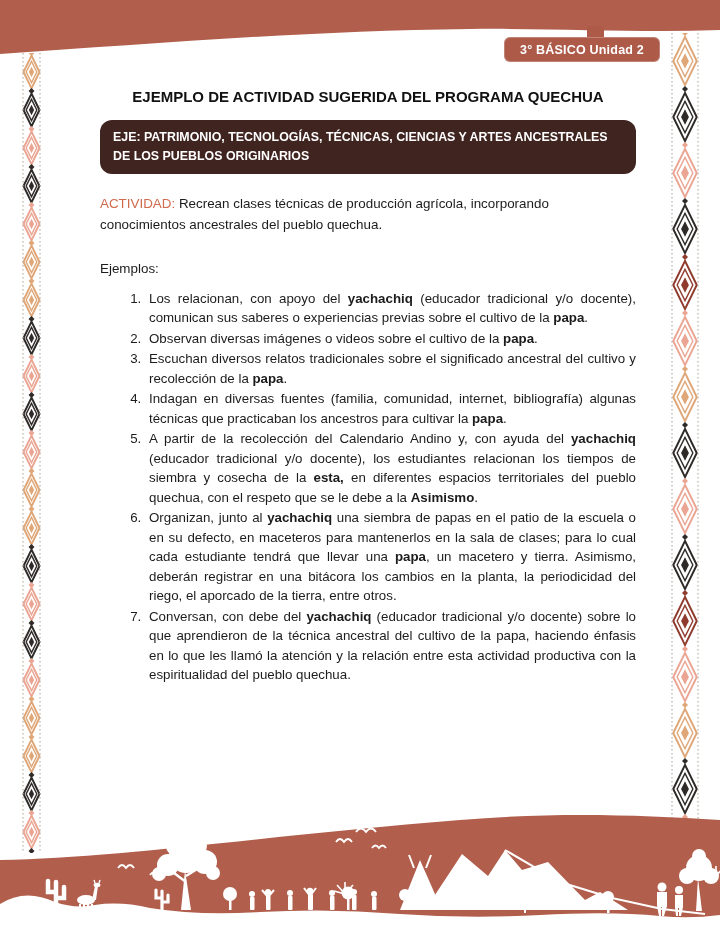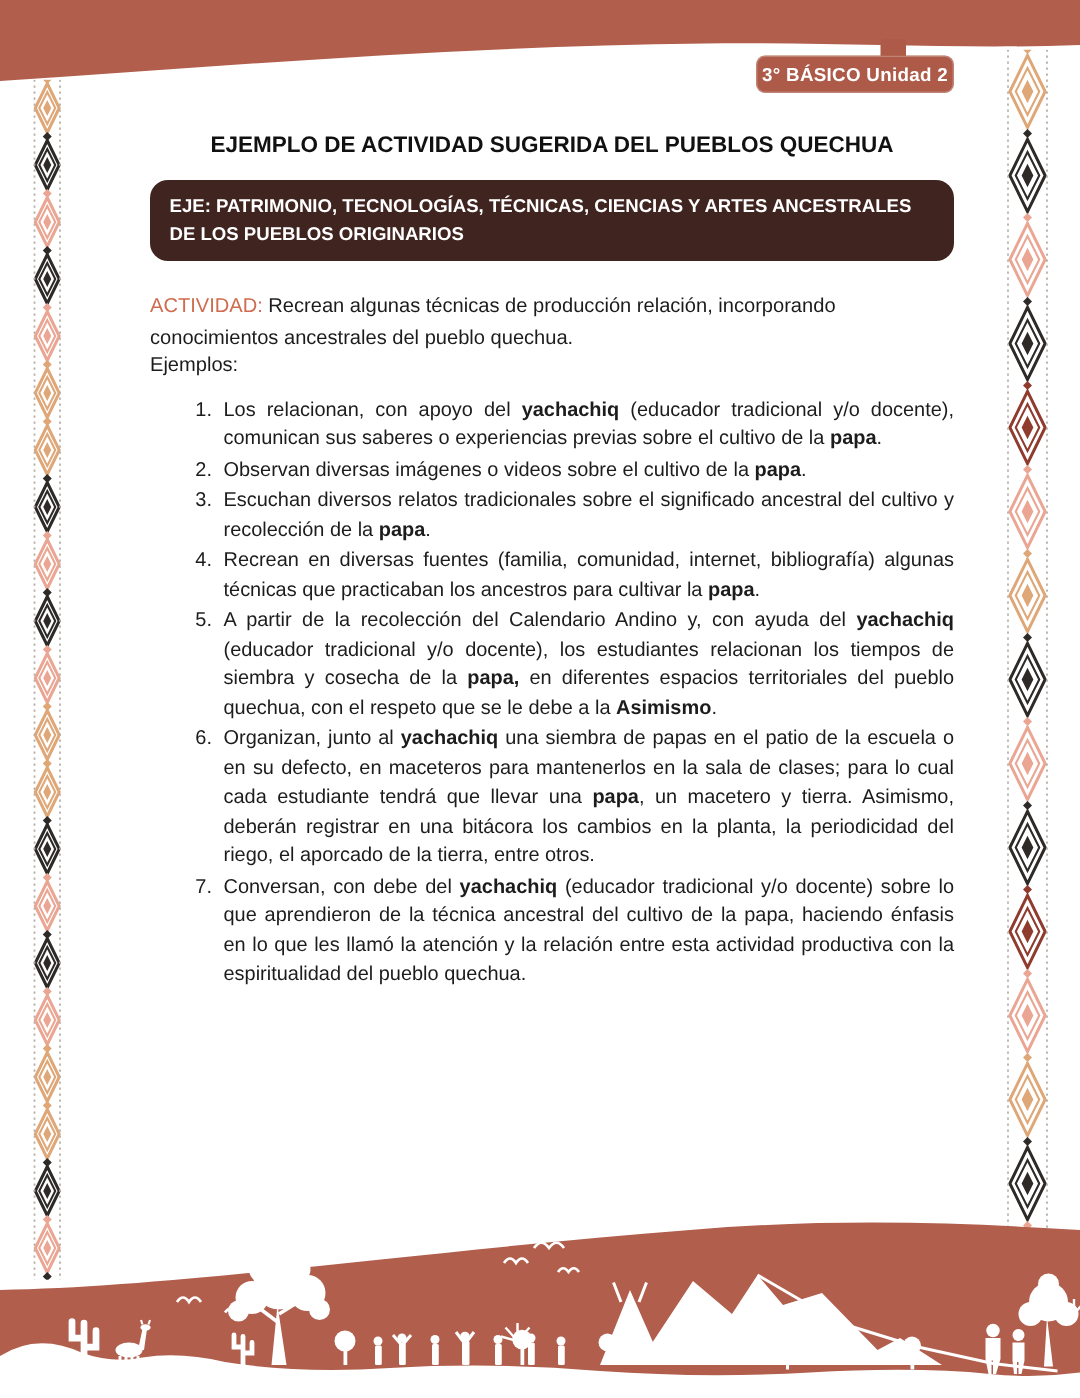--- a/index.html
+++ b/index.html
@@ -15,21 +15,21 @@
     background:#ffffff;overflow:hidden;
     font-family:"Liberation Sans","DejaVu Sans",sans-serif;
     color:var(--ink);
   }
   
   .top-wave{position:absolute;left:0;top:0;width:720px;height:70px;}
   
   .badge-connector{position:absolute;left:587px;top:26px;width:17px;height:16px;
     background:var(--badge-bg);border-radius:3px;}
   .unit-badge{
-    position:absolute;left:504px;top:37px;width:132px;height:25px;
+    position:absolute;left:504px;top:37px;width:156px;height:25px;
     background:var(--badge-bg);border-radius:6px;
     display:flex;align-items:center;justify-content:center;
     color:#fff;font-size:12.5px;font-weight:bold;letter-spacing:.2px;
     box-shadow:0 0 0 1px rgba(255,255,255,.25) inset;
   }
   
   .border-strip{position:absolute;overflow:hidden;}
   .border-strip.left{left:22px;top:53px;width:19px;height:800px;}
   .border-strip.right{left:671px;top:33px;width:28px;height:790px;}
   
@@ -37,21 +37,21 @@
   .doc-title{
     margin-top:88px;text-align:center;font-weight:bold;font-size:15px;color:#111;
   }
   .eje-banner{
     margin-top:15px;background:var(--banner-bg);color:#fff;
     font-weight:bold;font-size:12.4px;line-height:1.55;
     padding:8px 13px;border-radius:12px;
   }
   .activity{margin-top:20px;font-size:13.4px;line-height:1.5;}
   .activity .label{color:var(--activity-label);}
-  .examples-heading{font-size:13.4px;}
+  .examples-heading{margin-top:26px;font-size:13.4px;}
   ol.examples{
     margin:13px 0 0 0;padding-left:45px;font-size:13.3px;line-height:19.5px;
     text-align:justify;
   }
   ol.examples li{margin-bottom:1px;padding-left:4px;}
   
   .footer-scene{position:absolute;left:0;bottom:0;width:720px;height:120px;}
 </style>
 </head>
 <body>
@@ -217,40 +217,40 @@
         <polygon points="14,725 17,728 14,731 11,728" fill="#2e2a28"></polygon>
         <polygon points="14,787.92 25.759999999999998,812 14,836.08 2.24,812" fill="none" stroke="#eba593" stroke-width="2"></polygon>
         <polygon points="14,796.32 21.84,812 14,827.68 6.159999999999999,812" fill="none" stroke="#eba593" stroke-width="1.4"></polygon>
         <polygon points="14,804.16 17.92,812 14,819.84 10.08,812" fill="#eba593"></polygon>
         <polygon points="14,781 17,784 14,787 11,784" fill="#eba593"></polygon>
         <line x1="1" y1="0" x2="1" y2="840" stroke="#b9afa6" stroke-width="1.2" stroke-dasharray="1.5,2.5"></line>
         <line x1="27" y1="0" x2="27" y2="840" stroke="#b9afa6" stroke-width="1.2" stroke-dasharray="1.5,2.5"></line>
       </svg></div>
 
   <div class="content">
-    <div class="doc-title">EJEMPLO DE ACTIVIDAD SUGERIDA DEL PUEBLOS QUECHUA</div>
+    <div class="doc-title">EJEMPLO DE ACTIVIDAD SUGERIDA DEL PROGRAMA QUECHUA</div>
 
     <div class="eje-banner">
       <span>EJE: PATRIMONIO, TECNOLOGÍAS, TÉCNICAS, CIENCIAS Y ARTES ANCESTRALES DE LOS PUEBLOS ORIGINARIOS</span>
     </div>
 
     <div class="activity">
       <span class="label">ACTIVIDAD:</span>
       <span> </span>
-      <span>Recrean algunas técnicas de producción relación, incorporando conocimientos ancestrales del pueblo quechua.</span>
+      <span>Recrean clases técnicas de producción agrícola, incorporando conocimientos ancestrales del pueblo quechua.</span>
     </div>
 
     <div class="examples-heading">Ejemplos:</div>
 
     <ol class="examples" id="examples-list">
         <li><span>Los relacionan, con apoyo del </span><b>yachachiq</b><span> (educador tradicional y/o docente), comunican sus saberes o experiencias previas sobre el cultivo de la </span><b>papa</b><span>.</span></li>
         <li><span>Observan diversas imágenes o videos sobre el cultivo de la </span><b>papa</b><span>.</span></li>
         <li><span>Escuchan diversos relatos tradicionales sobre el significado ancestral del cultivo y recolección de la </span><b>papa</b><span>.</span></li>
-        <li><span>Recrean en diversas fuentes (familia, comunidad, internet, bibliografía) algunas técnicas que practicaban los ancestros para cultivar la </span><b>papa</b><span>.</span></li>
-        <li><span>A partir de la recolección del Calendario Andino y, con ayuda del </span><b>yachachiq</b><span> (educador tradicional y/o docente), los estudiantes relacionan los tiempos de siembra y cosecha de la </span><b>papa,</b><span> en diferentes espacios territoriales del pueblo quechua, con el respeto que se le debe a la </span><b>Asimismo</b><span>.</span></li>
+        <li><span>Indagan en diversas fuentes (familia, comunidad, internet, bibliografía) algunas técnicas que practicaban los ancestros para cultivar la </span><b>papa</b><span>.</span></li>
+        <li><span>A partir de la recolección del Calendario Andino y, con ayuda del </span><b>yachachiq</b><span> (educador tradicional y/o docente), los estudiantes relacionan los tiempos de siembra y cosecha de la </span><b>esta,</b><span> en diferentes espacios territoriales del pueblo quechua, con el respeto que se le debe a la </span><b>Asimismo</b><span>.</span></li>
         <li><span>Organizan, junto al </span><b>yachachiq</b><span> una siembra de papas en el patio de la escuela o en su defecto, en maceteros para mantenerlos en la sala de clases; para lo cual cada estudiante tendrá que llevar una </span><b>papa</b><span>, un macetero y tierra. Asimismo, deberán registrar en una bitácora los cambios en la planta, la periodicidad del riego, el aporcado de la tierra, entre otros.</span></li>
         <li><span>Conversan, con debe del </span><b>yachachiq</b><span> (educador tradicional y/o docente) sobre lo que aprendieron de la técnica ancestral del cultivo de la papa, haciendo énfasis en lo que les llamó la atención y la relación entre esta actividad productiva con la espiritualidad del pueblo quechua.</span></li>
       </ol>
   </div>
 
   <svg class="footer-scene" viewBox="0 0 720 120" preserveAspectRatio="none" aria-hidden="true">
 
     <path d="M0,48 C120,46 280,22 460,8 C555,0 640,3 720,8 L720,120 L0,120 Z" fill="var(--terracotta)"></path>
     <g fill="#ffffff" stroke="none">
 

